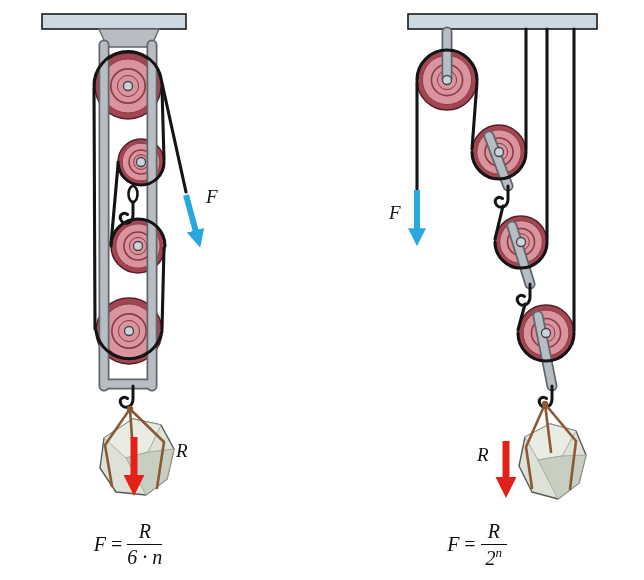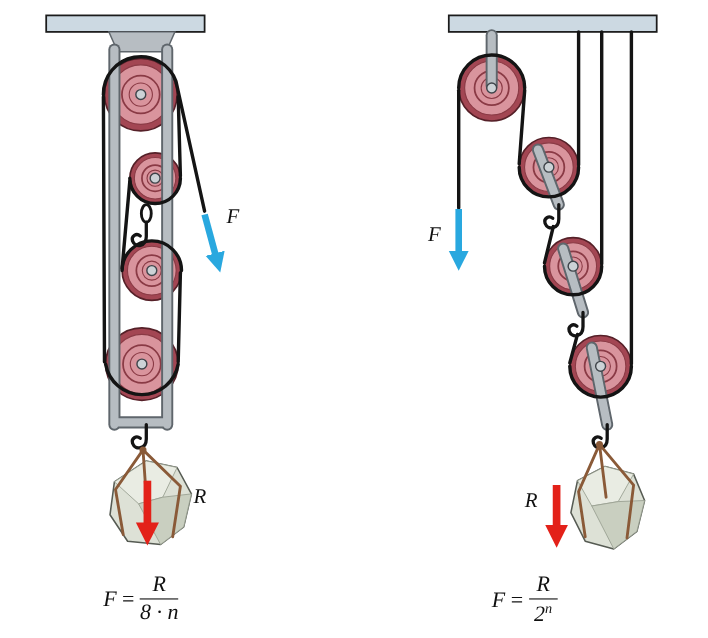--- a/index.html
+++ b/index.html
@@ -196,20 +196,20 @@
     <line class="arrow-r" x1="134" y1="437" x2="134" y2="477" marker-end="url(#mr)"></line>
     <line class="arrow-r" x1="506" y1="441" x2="506" y2="479" marker-end="url(#mr)"></line>
 
     <text class="phys-label" x="206" y="203">F</text>
     <text class="phys-label" x="176" y="457">R</text>
     <text class="phys-label" x="389" y="219">F</text>
     <text class="phys-label" x="477" y="461">R</text>
   </svg>
 
   <div class="formula" style="left:63px;top:522px;">
-    <span class="fvar">F</span><span class="feq">=</span><span class="frac"><span class="num fvar">R</span><span class="den fvar">8 · n</span></span>
+    <span class="fvar">F</span><span class="feq">=</span><span class="frac"><span class="num fvar">R</span><span class="den fvar">6 · n</span></span>
   </div>
 
   <div class="formula" style="left:412px;top:522px;">
     <span class="fvar">F</span><span class="feq">=</span><span class="frac"><span class="num fvar">R</span><span class="den"><span class="fvar">2</span><sup class="fvar">n</sup></span></span>
   </div>
 
 </div>
 
 </body></html>

